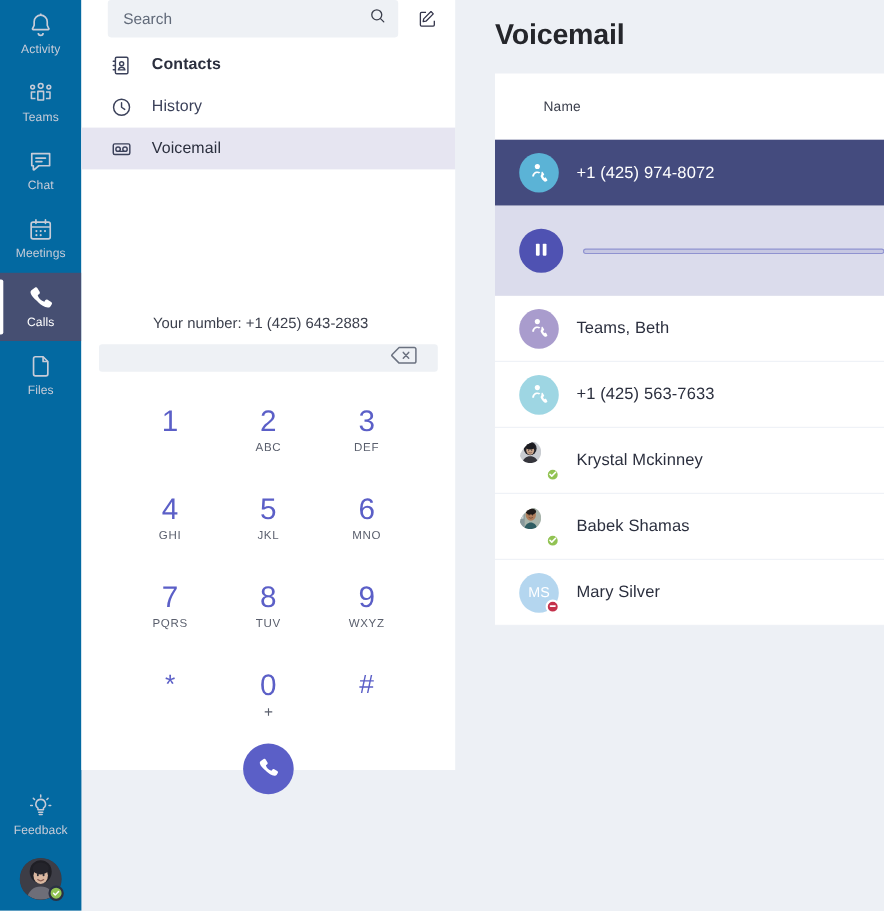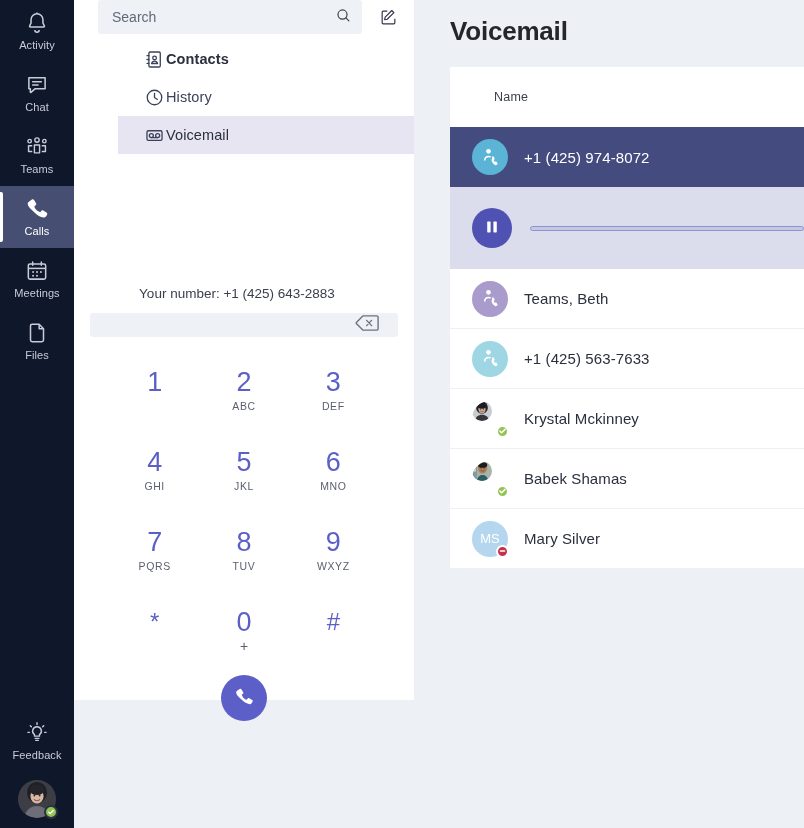--- a/index.html
+++ b/index.html
@@ -7,21 +7,21 @@
     width: 804px; height: 828px;
     font-family: "Liberation Sans", sans-serif;
     background: #edf0f5;
     overflow: hidden;
   }
   #app { position: relative; width: 804px; height: 828px; display: flex; }
 
   
   .rail {
     width: 74px; height: 828px;
-    background: #0f172a;
+    background: #0369a1;
     flex: 0 0 74px;
     display: flex; flex-direction: column;
     align-items: center;
     position: relative;
   }
   .rail-item {
     width: 74px; height: 62px;
     display: flex; flex-direction: column;
     align-items: center; justify-content: center;
     color: #c8ccd8;
@@ -77,21 +77,21 @@
   .compose-btn {
     width: 28px; height: 28px;
     display: flex; align-items: center; justify-content: center;
     color: #33344a; cursor: pointer;
   }
   .compose-btn svg { width: 19px; height: 19px; }
 
   .navlist { padding-top: 6px; }
   .navitem {
     height: 38px; display: flex; align-items: center;
-    gap: 0; padding-left: 26px; cursor: pointer; margin-left: 44px;
+    gap: 16px; padding-left: 26px; cursor: pointer;
   }
   .navitem.selected { background: #e6e5f1; }
   .navitem .nicon { width: 22px; height: 22px; color: #3b415a; display: flex; align-items: center; }
   .navitem .nicon svg { width: 21px; height: 21px; }
   .navitem .nlabel { font-size: 14.5px; color: #3b415a; letter-spacing: .1px; }
   .navitem.selected .nlabel, .navitem:first-child .nlabel { color: #2b2f3e; }
   .navitem:first-child .nlabel { font-weight: 600; }
 
   .mid-divider { height: 1px; background: #e6e8ec; margin-top: 114px; }
 
@@ -192,68 +192,68 @@
 
     <div class="rail-item">
       <span class="ricon">
         <svg viewBox="0 0 24 24" fill="none" stroke="currentColor" stroke-width="1.4">
           <path d="M12 3.5a5.5 5.5 0 0 0-5.5 5.5v3.1l-1.3 2.6a.6.6 0 0 0 .55.9h12.5a.6.6 0 0 0 .55-.9l-1.3-2.6V9A5.5 5.5 0 0 0 12 3.5z"></path>
           <path d="M10 18.5a2 2 0 0 0 4 0"></path>
           <path d="M12 2.2v1.3"></path>
         </svg>
       </span>
       <span class="rlabel">Activity</span>
-    </div>
-
-    <div class="rail-item">
-      <span class="ricon">
-        <svg viewBox="0 0 24 24" fill="none" stroke="currentColor" stroke-width="1.4">
-          <path d="M4.5 5.2h15v10.2h-9.1l-4 3.4a.35.35 0 0 1-.58-.27V15.4H4.5z" stroke-linejoin="round"></path>
-          <path d="M8 9h8M8 12h5" stroke-linecap="round"></path>
-        </svg>
-      </span>
-      <span class="rlabel">Chat</span>
     </div>
 
     <div class="rail-item">
       <span class="ricon">
         <svg viewBox="0 0 24 24" fill="none" stroke="currentColor" stroke-width="1.3">
           <circle cx="12" cy="5.6" r="2"></circle>
             <circle cx="5.2" cy="6.6" r="1.6"></circle>
             <circle cx="18.8" cy="6.6" r="1.6"></circle>
           <path d="M9.6 10.2h4.8v7.2H9.6z" stroke-linejoin="round"></path>
           <path d="M7.6 10.8H4.2v5.4h3.4M16.4 10.8h3.4v5.4h-3.4" stroke-linejoin="round"></path>
         </svg>
       </span>
       <span class="rlabel">Teams</span>
     </div>
 
-    <div class="rail-item active">
+    <div class="rail-item">
       <span class="ricon">
-        <svg viewBox="0 0 24 24" fill="currentColor">
-          <path d="M7.3 3.2c.7-.4 1.6-.2 2 .5l1.8 3c.4.7.2 1.6-.5 2l-1.1.7c.3 1.3 1 2.6 2 3.6s2.3 1.7 3.6 2l.7-1.1c.4-.7 1.3-.9 2-.5l3 1.8c.7.4.9 1.3.5 2l-1 1.7c-.5.8-1.4 1.2-2.3 1-2.9-.5-5.8-2.2-8.1-4.5S4 10.4 3.5 7.5c-.2-.9.2-1.8 1-2.3z"></path>
-        </svg>
-      </span>
-      <span class="rlabel">Calls</span>
+        <svg viewBox="0 0 24 24" fill="none" stroke="currentColor" stroke-width="1.4">
+          <path d="M4.5 5.2h15v10.2h-9.1l-4 3.4a.35.35 0 0 1-.58-.27V15.4H4.5z" stroke-linejoin="round"></path>
+          <path d="M8 9h8M8 12h5" stroke-linecap="round"></path>
+        </svg>
+      </span>
+      <span class="rlabel">Chat</span>
     </div>
 
     <div class="rail-item">
       <span class="ricon">
         <svg viewBox="0 0 24 24" fill="none" stroke="currentColor" stroke-width="1.4">
           <rect x="4" y="5.5" width="16" height="14" rx="1.6"></rect>
           <path d="M4 9.6h16"></path>
           <path d="M8 3.6v3M16 3.6v3" stroke-linecap="round"></path>
           <circle cx="8.4" cy="13" r=".9" fill="currentColor" stroke="none"></circle>
           <circle cx="12" cy="13" r=".9" fill="currentColor" stroke="none"></circle>
           <circle cx="15.6" cy="13" r=".9" fill="currentColor" stroke="none"></circle>
           <circle cx="8.4" cy="16.4" r=".9" fill="currentColor" stroke="none"></circle>
           <circle cx="12" cy="16.4" r=".9" fill="currentColor" stroke="none"></circle>
         </svg>
       </span>
       <span class="rlabel">Meetings</span>
+    </div>
+
+    <div class="rail-item active">
+      <span class="ricon">
+        <svg viewBox="0 0 24 24" fill="currentColor">
+          <path d="M7.3 3.2c.7-.4 1.6-.2 2 .5l1.8 3c.4.7.2 1.6-.5 2l-1.1.7c.3 1.3 1 2.6 2 3.6s2.3 1.7 3.6 2l.7-1.1c.4-.7 1.3-.9 2-.5l3 1.8c.7.4.9 1.3.5 2l-1 1.7c-.5.8-1.4 1.2-2.3 1-2.9-.5-5.8-2.2-8.1-4.5S4 10.4 3.5 7.5c-.2-.9.2-1.8 1-2.3z"></path>
+        </svg>
+      </span>
+      <span class="rlabel">Calls</span>
     </div>
 
     <div class="rail-item">
       <span class="ricon">
         <svg viewBox="0 0 24 24" fill="none" stroke="currentColor" stroke-width="1.4">
           <path d="M14 4H7.6A1.6 1.6 0 0 0 6 5.6v12.8A1.6 1.6 0 0 0 7.6 20h8.8a1.6 1.6 0 0 0 1.6-1.6V8z" stroke-linejoin="round"></path>
           <path d="M14 4v4h4" stroke-linejoin="round"></path>
         </svg>
       </span>
       <span class="rlabel">Files</span>

